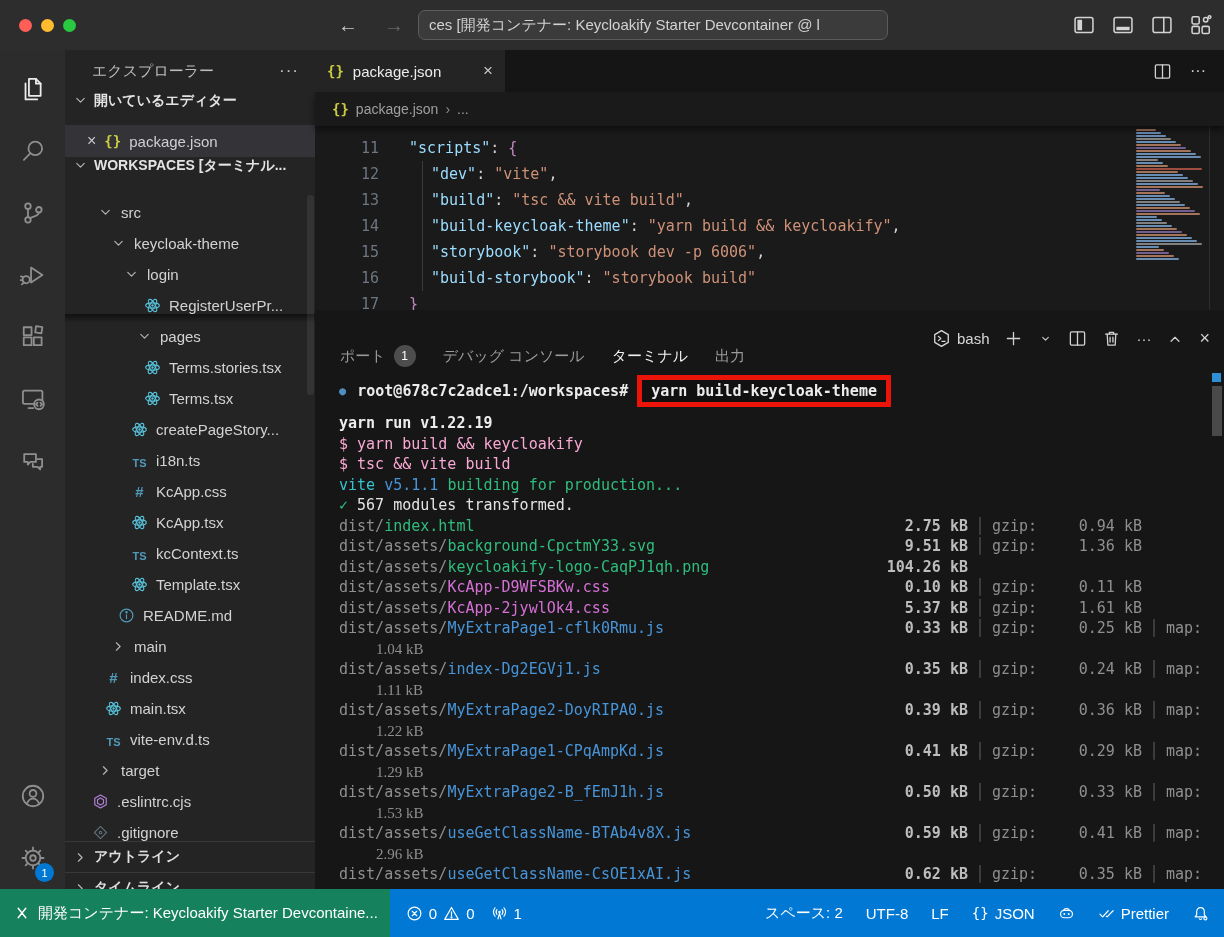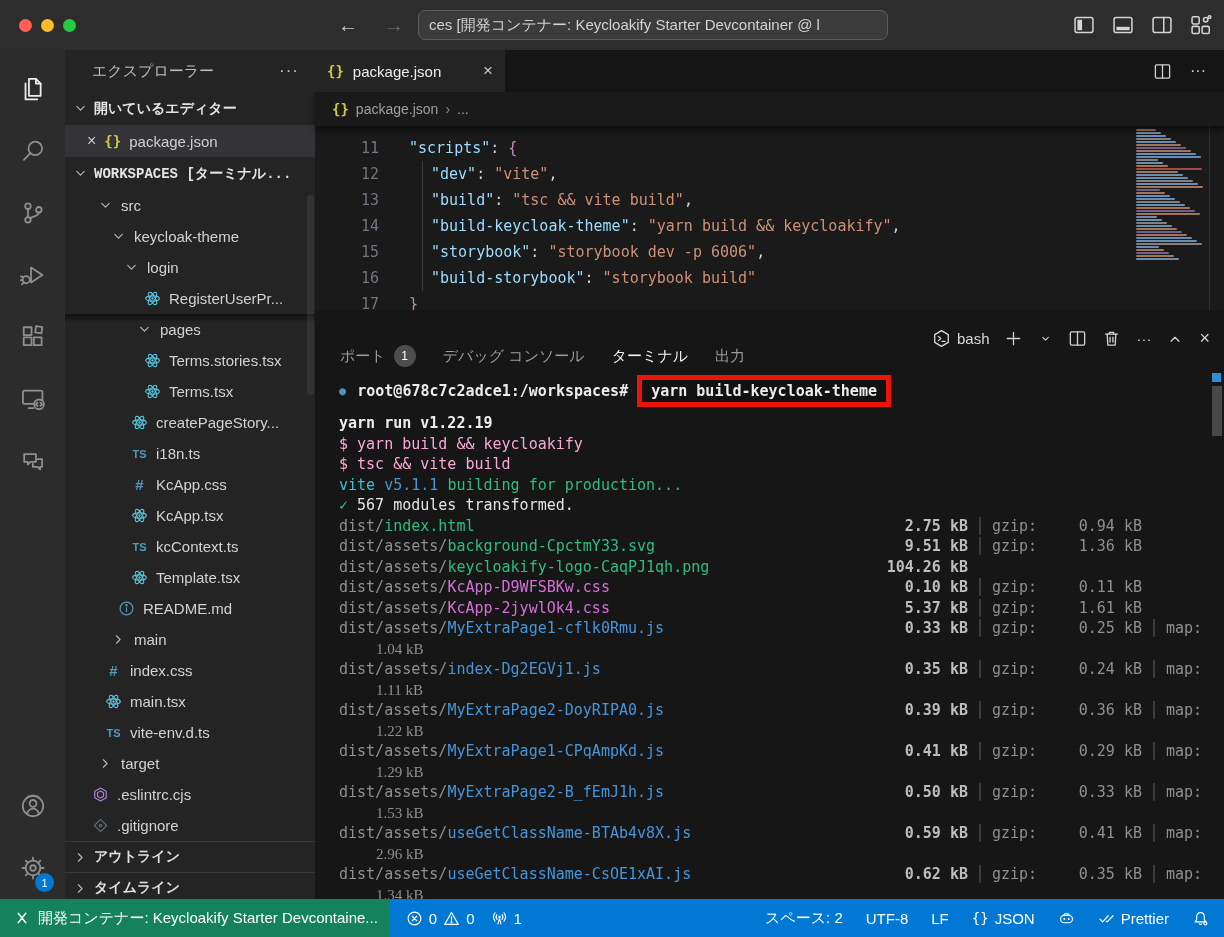--- a/index.html
+++ b/index.html
@@ -27,26 +27,26 @@
   .ab-item { width:65px; height:62px; display:flex; align-items:center; justify-content:center; color:#8f8f8f; position:relative; }
   .ab-item.active { color:#ececec; }
   .ab-spacer { flex:1; }
   .ab-badge { position:absolute; right:11px; bottom:7px; background:#0078d4; color:#fff; font-size:11px;
     min-width:19px; height:19px; border-radius:50%; display:flex; align-items:center; justify-content:center; }
 
   
   .sidebar { flex:0 0 250px; background:#242424; font-size:15px; color:#cfcfcf; display:flex; flex-direction:column; position:relative; overflow:hidden; }
   .sb-header { flex:0 0 42px; display:flex; align-items:center; padding:0 16px 0 27px; color:#bdbdbd; }
   .sb-more { margin-left:auto; color:#c5c5c5; font-size:17px; letter-spacing:1px; }
-  .sb-section { flex:0 0 33px; display:flex; align-items:center; gap:5px; padding-left:7px; font-weight:bold; font-size:14px; color:#e3e3e3;font-family:Liberation Mono, monospace; }
+  .sb-section { flex:0 0 33px; display:flex; gap:5px; padding-left:7px; font-weight:bold; font-size:14px; color:#e3e3e3; }
   .sb-row-open { flex:0 0 32px; display:flex; align-items:center; gap:8px; padding-left:22px; background:#333338; }
   .ico-close { color:#c9c9c9; font-size:16px; }
   .json-ico { color:#cbcb41; font-size:14px; font-weight:bold; font-family:"DejaVu Sans Mono",monospace; }
   .tree { position:relative; }
-  .tree-row { height:31px; display:flex; align-items:center; gap:7px; white-space:nowrap; }
+  .tree-row { height:31px; display:flex; align-items:flex-end; gap:7px; white-space:nowrap; }
   .tree-label { color:#d2d2d2; }
   .chev { display:flex; color:#b5b5b5; }
   .file-ico { width:19px; display:flex; justify-content:center; align-items:center; }
   .ts-badge { color:#519aba; font-size:11px; font-weight:bold; }
   .css-hash { color:#519aba; font-size:15px; font-weight:bold; }
   .sticky-shadow { position:absolute; left:0; right:0; height:9px; background:linear-gradient(rgba(0,0,0,.55),transparent); pointer-events:none; }
   .sb-bottom-section { flex:0 0 31px; border-top:1px solid #383838; display:flex; align-items:center; gap:5px; padding-left:7px; font-weight:bold; font-size:14px; color:#e0e0e0; }
   .sb-scrollthumb { position:absolute; right:1px; top:145px; width:7px; height:200px; background:rgba(255,255,255,.07); border-radius:3px; }
 
   
@@ -97,21 +97,21 @@
   .f-sep { flex:0 0 24px; text-align:center; color:#565656; }
   .f-gzip { flex:0 0 150px; display:flex; justify-content:space-between; color:#8f8f8f; }
   .f-map { flex:0 0 50px; color:#8f8f8f; }
   .t-wrap { padding-left:37px; color:#8f8f8f;font-family:Liberation Serif, serif; }
   .term-scroll { position:absolute; right:2px; top:6px; width:10px; }
   .ts-mark { width:9px; height:9px; background:#2e8fd4; margin-bottom:4px; }
   .ts-thumb { width:10px; height:50px; background:#494949; }
 
   
   .statusbar { flex:0 0 32px; background:#0078d4; color:#fff; display:flex; align-items:center; font-size:15px; }
-  .sb-remote { height:38px; background:#16825d; display:flex; align-items:center; gap:8px; padding:0 12px 0 14px; white-space:nowrap; }
+  .sb-remote { height:48px; background:#16825d; display:flex; align-items:center; gap:8px; padding:0 12px 0 14px; white-space:nowrap; }
   .sb-group { display:flex; align-items:center; gap:6px; margin-left:16px; }
   .sb-item { display:flex; align-items:center; gap:6px; }
   .sb-right { margin-left:auto; display:flex; align-items:center; gap:23px; padding-right:15px; }
   .json-glyph { font-family:"DejaVu Sans Mono",monospace; font-size:14px; }
   svg { display:block; }
 </style>
 </head>
 <body>
 
 <div class="window">

